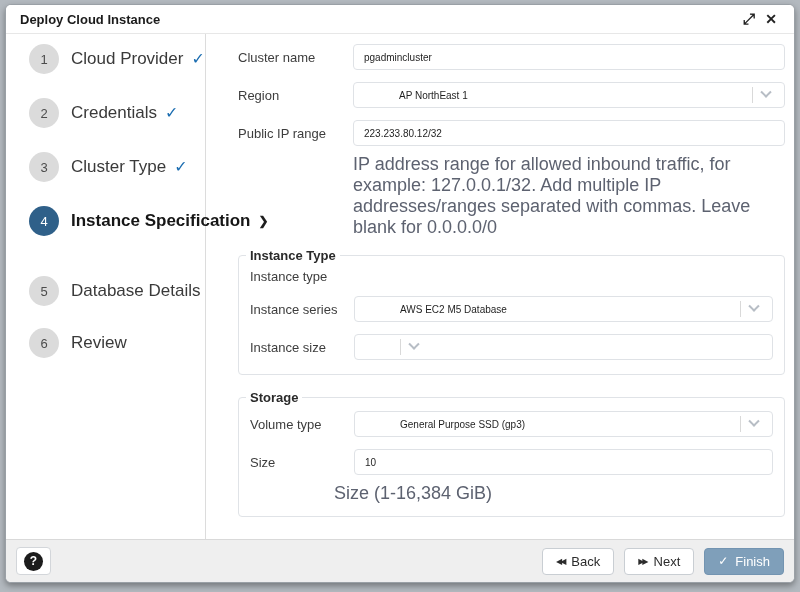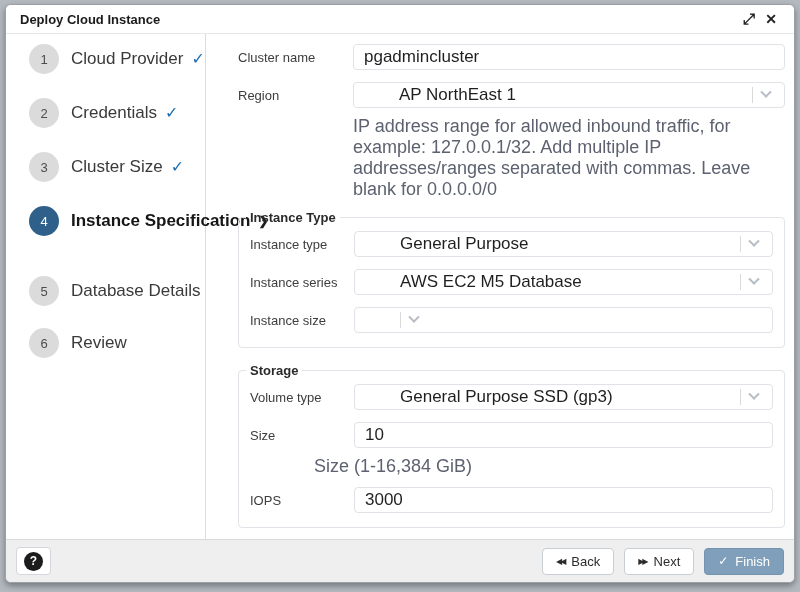--- a/index.html
+++ b/index.html
@@ -34,35 +34,35 @@
   .step .chev { color: #1d1d1d; font-size: 12px; font-weight: bold; margin-left: 8px; }
   .step.active { margin-bottom: 40px; }
   .step.active .step-circle { background: #2f6089; color: #fff; }
   .step.active .step-label { font-weight: bold; color: #161616; }
   .step.s5 { margin-bottom: 22px; }
   
   .content { flex: 1; padding: 10px 9px 0 32px; overflow: hidden; }
   .frow { display: flex; align-items: center; margin-bottom: 12px; }
   .flabel { width: 115px; flex: none; font-size: 13px; color: #3d3d3d; }
   .ctrl { flex: 1; height: 26px; border: 1px solid #dfe2e6; border-radius: 4px;
-    background: #fff; font-size: 17px; color: #1f1f1f; font-family: "Liberation Sans", sans-serif;
+    background: #fff; font-size: 10px; color: #1f1f1f; font-family: "Liberation Sans", sans-serif;
     padding: 0 10px; }
   input.ctrl { outline: none; }
   .select { display: flex; align-items: center; cursor: pointer; padding-left: 45px; }
   .select .val { flex: 1; }
   .select .divider { width: 1px; height: 16px; background: #d9d9d9; flex: none; }
   .select .chevron { width: 8px; height: 8px; border-right: 2px solid #b7bdc5;
     border-bottom: 2px solid #b7bdc5; transform: rotate(45deg) translate(-2px,-2px);
     margin: 0 4px 0 9px; flex: none; }
   .fhelp { margin: -4px 0 10px 115px; font-size: 18px; line-height: 21px; color: #5d6270; }
   fieldset { border: 1px solid #e0e3e7; border-radius: 4px; margin: 0 0 15px 0;
     padding: 6px 11px 2px 11px; }
   legend { font-size: 13px; font-weight: bold; color: #2a2a2a; padding: 0 4px; margin-left: -4px; }
   fieldset .flabel { width: 104px; }
-  fieldset .fhelp { margin-left: 64px; }
+  fieldset .fhelp { margin-left: 84px; }
   
   .footer { flex: none; height: 43px; border-top: 1px solid #d9d9d9; background: #efefef;
     display: flex; align-items: center; padding: 0 10px; }
   .help-btn { width: 35px; height: 28px; background: #fff; border: 1px solid #d3d6da;
     border-radius: 4px; display: flex; align-items: center; justify-content: center; cursor: pointer; }
   .help-circle { width: 19px; height: 19px; border-radius: 50%; background: #1c1c1c;
     color: #fff; font-size: 12px; font-weight: bold; display: flex; align-items: center; justify-content: center; }
   .spacer { flex: 1; }
   .btn { height: 27px; padding: 0 13px; margin-left: 10px; background: #fff;
     border: 1px solid #c9ced3; border-radius: 4px; font-size: 13px; color: #2b2b2b;
@@ -91,21 +91,21 @@
         <div class="step-label">Cloud Provider</div>
         <div class="check">✓</div>
       </div>
       <div class="step">
         <div class="step-circle">2</div>
         <div class="step-label">Credentials</div>
         <div class="check">✓</div>
       </div>
       <div class="step">
         <div class="step-circle">3</div>
-        <div class="step-label">Cluster Size</div>
+        <div class="step-label">Cluster Type</div>
         <div class="check">✓</div>
       </div>
       <div class="step active">
         <div class="step-circle">4</div>
         <div class="step-label">Instance Specification</div>
         <div class="chev">❯</div>
       </div>
       <div class="step s5">
         <div class="step-circle">5</div>
         <div class="step-label">Database Details</div>
@@ -125,32 +125,31 @@
 
       <div class="frow">
         <div class="flabel">Region</div>
         <div class="ctrl select">
           <span class="val">AP NorthEast 1</span>
           <span class="divider"></span>
           <span class="chevron"></span>
         </div>
       </div>
 
+      <div class="frow">
+        <div class="flabel">Public IP range</div>
+        <input class="ctrl" type="text" value="223.233.80.12/32" style="">
+      </div>
       <div class="fhelp">IP address range for allowed inbound traffic, for example: 127.0.0.1/32. Add multiple IP addresses/ranges separated with commas. Leave blank for 0.0.0.0/0</div>
 
       <fieldset>
         <legend>Instance Type</legend>
 
         <div class="frow">
           <div class="flabel">Instance type</div>
-          <div class="ctrl select">
-            <span class="val">General Purpose</span>
-            <span class="divider"></span>
-            <span class="chevron"></span>
-          </div>
         </div>
 
         <div class="frow">
           <div class="flabel">Instance series</div>
           <div class="ctrl select">
             <span class="val">AWS EC2 M5 Database</span>
             <span class="divider"></span>
             <span class="chevron"></span>
           </div>
         </div>
@@ -175,24 +174,20 @@
             <span class="chevron"></span>
           </div>
         </div>
 
         <div class="frow">
           <div class="flabel">Size</div>
           <input class="ctrl" type="text" value="10" style="">
         </div>
         <div class="fhelp">Size (1-16,384 GiB)</div>
 
-        <div class="frow">
-          <div class="flabel">IOPS</div>
-          <input class="ctrl" type="text" value="3000" style="">
-        </div>
 
       </fieldset>
 
     </div>
   </div>
 
   <div class="footer">
     <div class="help-btn">
       <div class="help-circle">?</div>
     </div>

